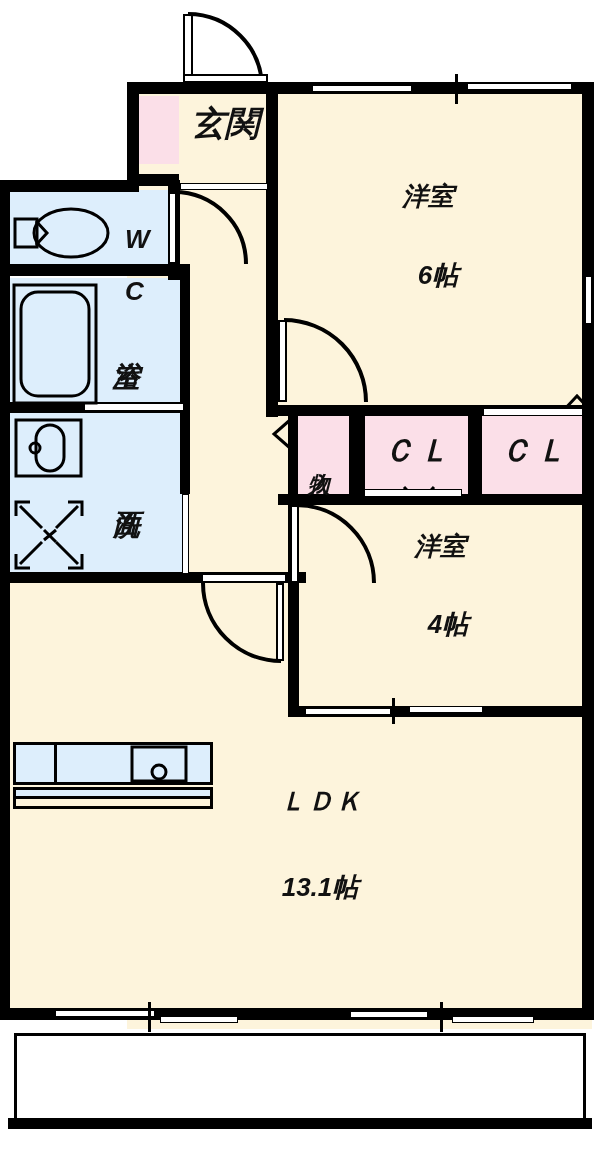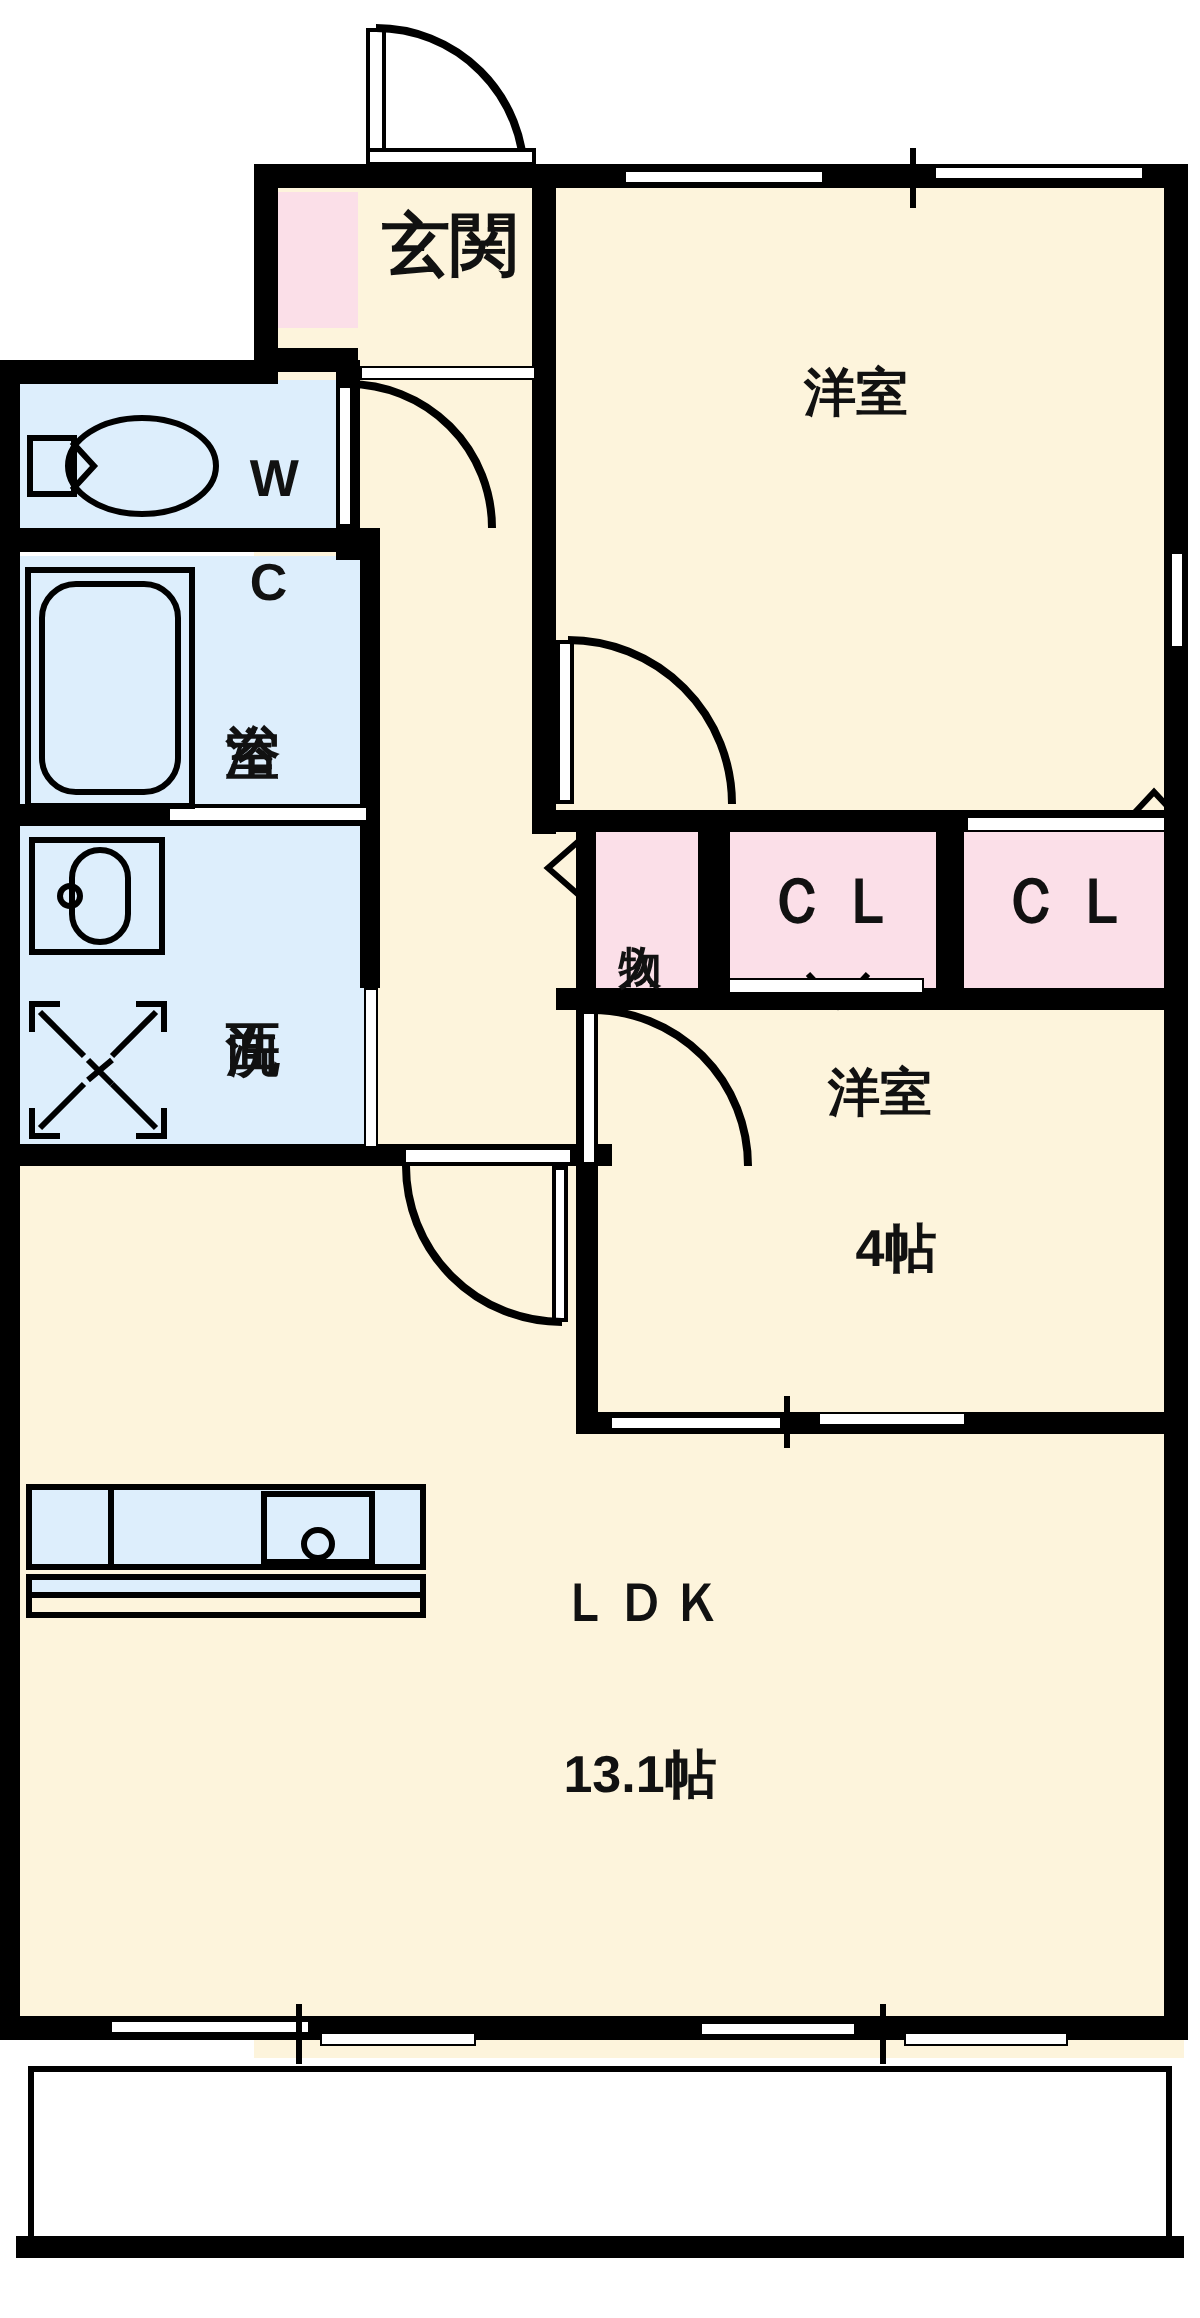--- a/index.html
+++ b/index.html
@@ -1,17 +1,17 @@
 <!DOCTYPE html>
 <html><head>
 <meta charset="utf-8">
 <style>
   html,body{margin:0;padding:0;background:#ffffff;}
   body{font-family:"Liberation Sans","DejaVu Sans",sans-serif;}
-  #plan{position:relative;width:600px;height:1132px;background:#ffffff;overflow:hidden;}
+  #plan{position:relative;width:600px;height:1132px;background:#ffffff;overflow:hidden;font-style:italic;}
   .rect{position:absolute;box-sizing:border-box;}
   .wall{position:absolute;background:#000000;}
   .fill-room{background:#fdf4dc;}
   .fill-wet{background:#ddeefc;}
   .fill-closet{background:#fbdfe8;}
   .fill-white{background:#ffffff;}
   .label{position:absolute;color:#111111;font-weight:bold;text-align:center;
          line-height:1.05;white-space:pre;letter-spacing:0px;}
   .lbl-big{font-size:26px;}
   .lbl-mid{font-size:34px;}
@@ -195,20 +195,21 @@
   <div class="label lbl-wc" style="left:96px;top:200px;width:40px;">
     <span>W</span><br>
     <span>C</span>
   </div>
 
   <div class="label lbl-sm vert" style="left:112px;top:295px;height:90px;">浴室</div>
 
   <div class="label lbl-sm vert" style="left:112px;top:445px;height:90px;">洗面</div>
 
   <div class="label lbl-big" style="left:358px;top:183px;width:140px;">洋室</div>
+  <div class="label lbl-big" style="left:368px;top:262px;width:140px;">6帖</div>
 
   <div class="label lbl-big" style="left:370px;top:533px;width:140px;">洋室</div>
   <div class="label lbl-big" style="left:378px;top:611px;width:140px;">4帖</div>
 
   <div class="label lbl-big" style="left:222px;top:788px;width:200px;letter-spacing:2px;">ＬＤＫ</div>
   <div class="label lbl-big" style="left:215px;top:862px;width:210px;margin-top:12px;">13.1帖</div>
 
   <div class="label lbl-xs vert" style="left:308px;top:421px;height:70px;">物入</div>
   <div class="label lbl-cl" style="left:369px;top:435px;width:100px;">ＣＬ</div>
   <div class="label lbl-cl" style="left:486px;top:435px;width:100px;">ＣＬ</div>

